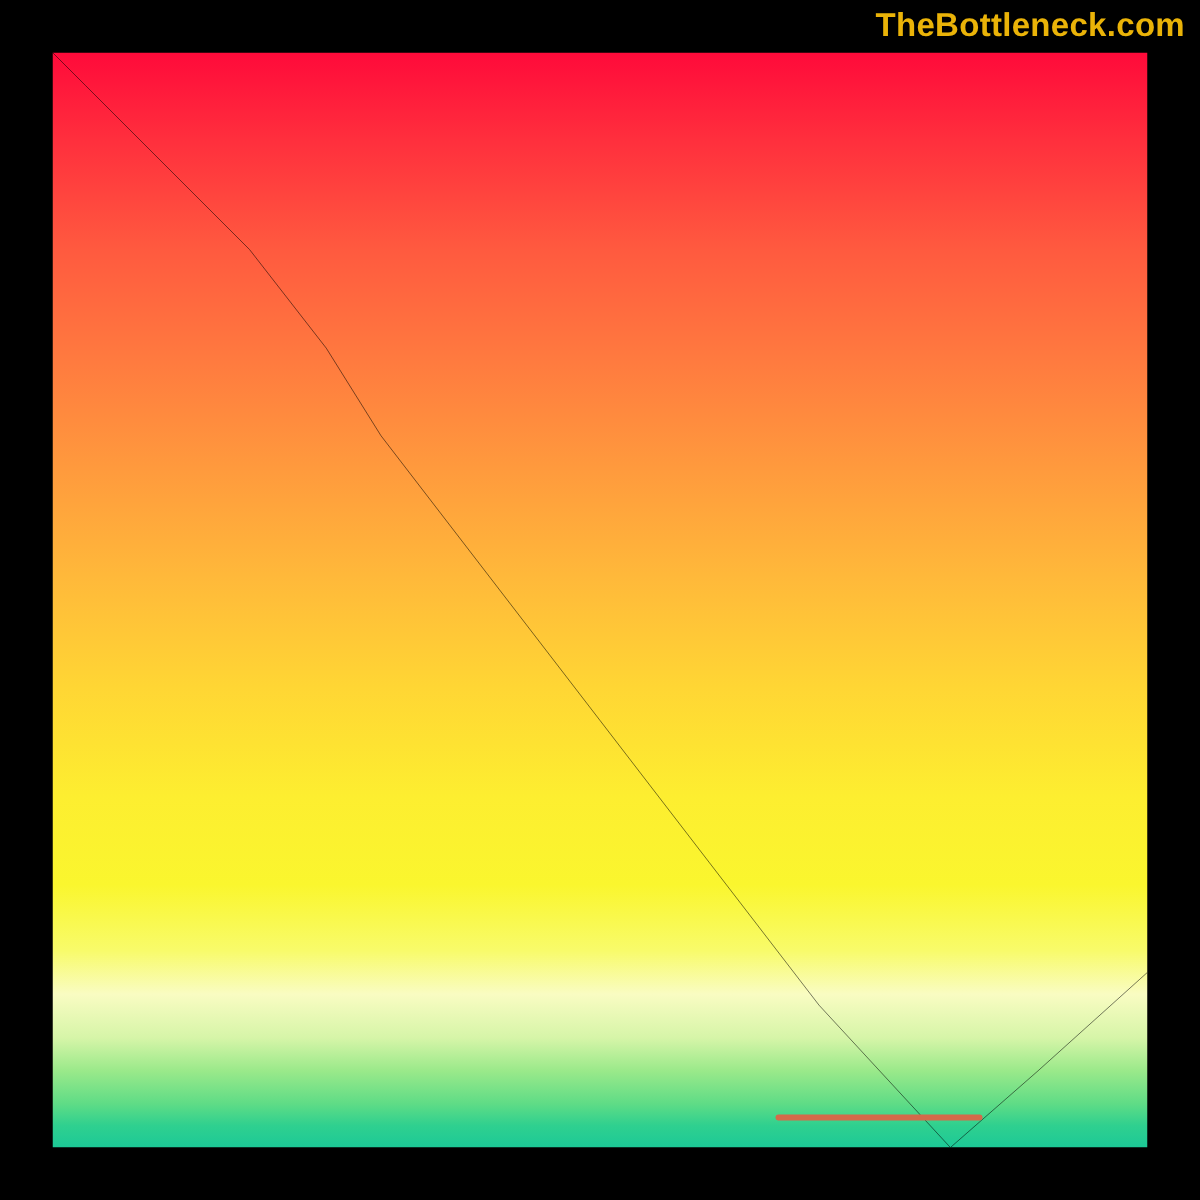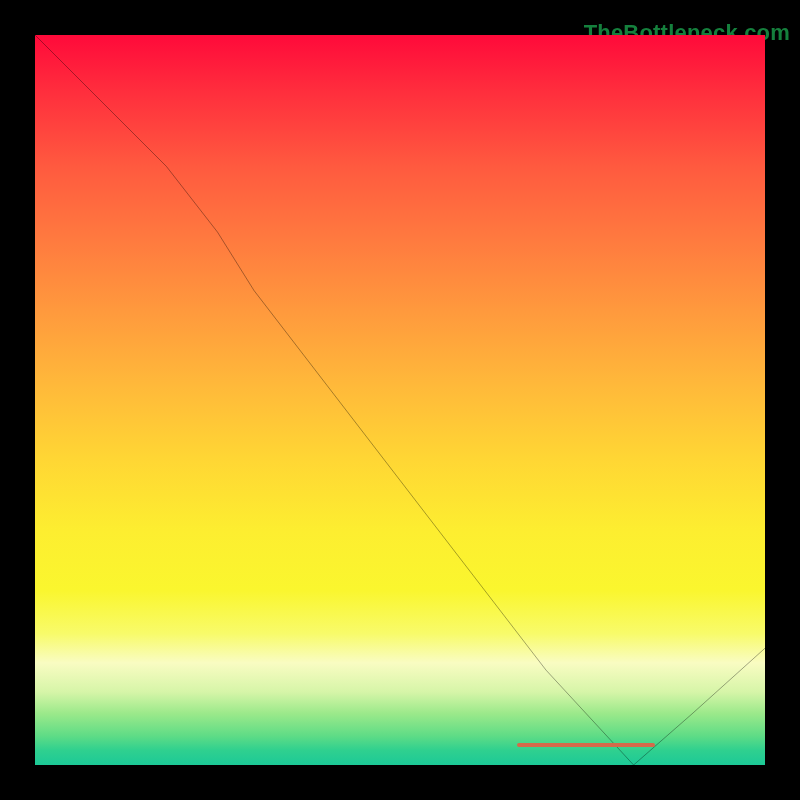--- a/index.html
+++ b/index.html
@@ -12,23 +12,23 @@
     overflow: hidden;
   }
   .outer {
     position: relative;
     width: 800px;
     height: 800px;
     background: #000;
   }
   .watermark {
     position: absolute;
-    top: 20px;
+    top: 4px;
     right: 10px;
-    color: #15803d;
+    color: #eab308;
     font-size: 22px;
     font-weight: 600;
     letter-spacing: 0.2px;
   }
   .plot {
     position: absolute;
     left: 35px;
     top: 35px;
     width: 730px;
     height: 730px;

